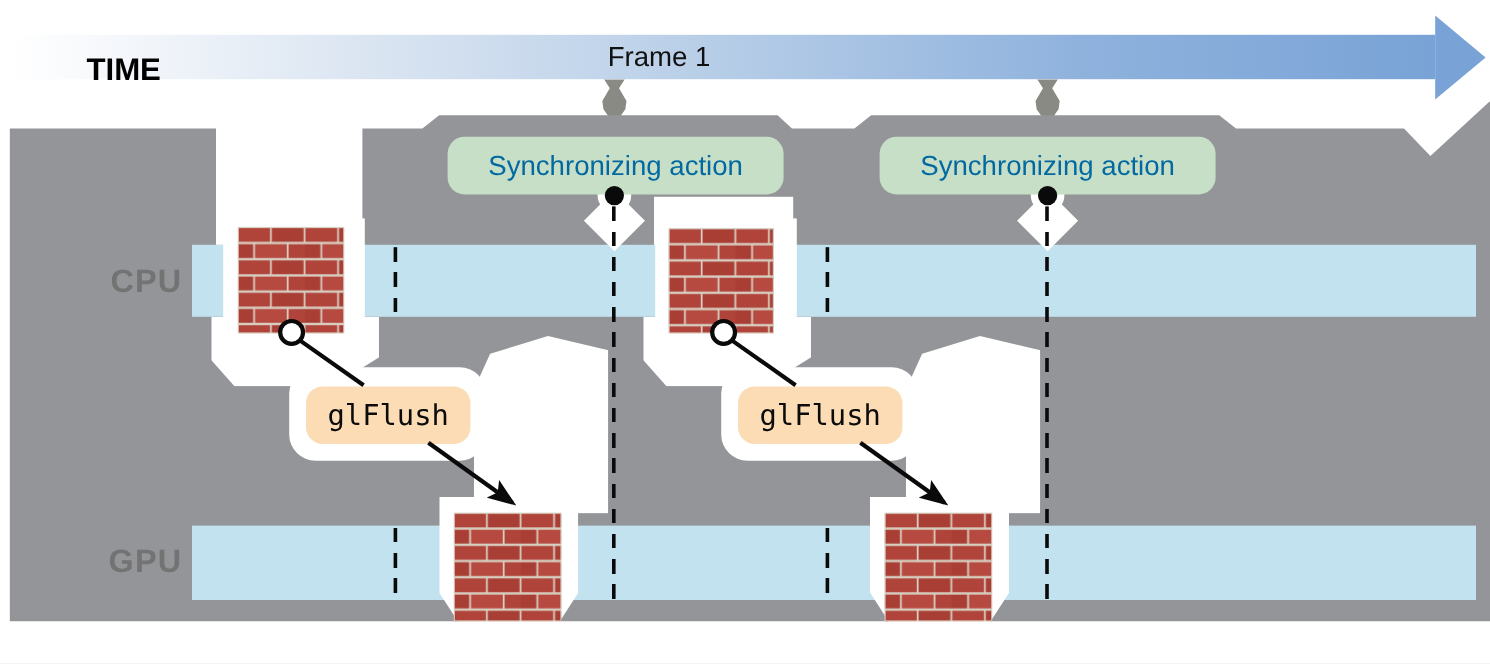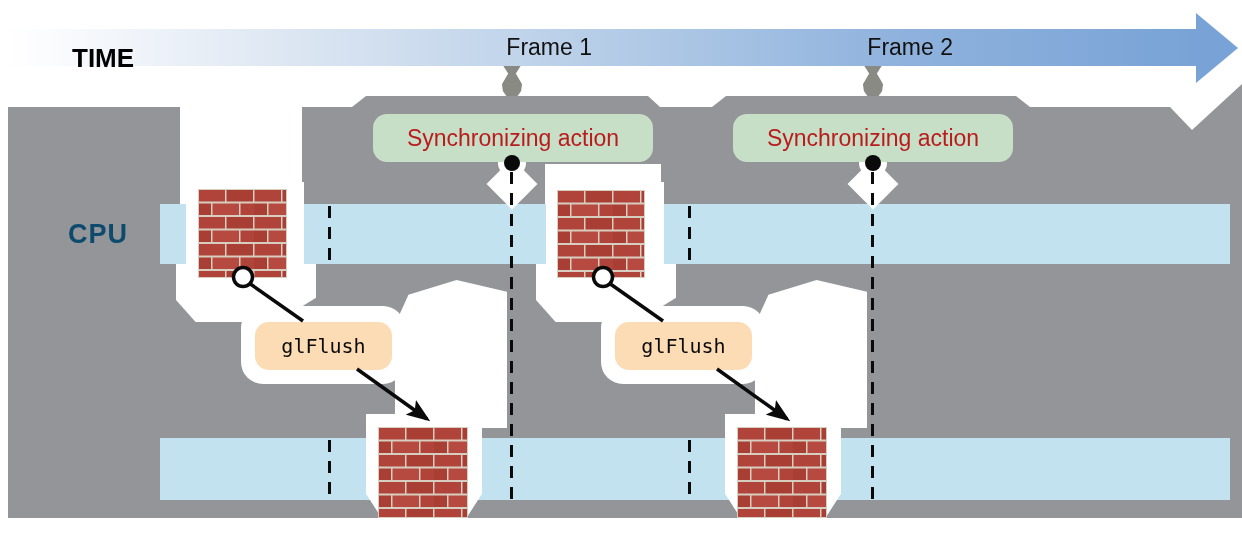--- a/index.html
+++ b/index.html
@@ -39,21 +39,21 @@
   #gray-box{
     left:0;top:0;width:1242px;height:553px;
     background:var(--background-gray,#939598);
     clip-path:polygon(8px 107px,352px 107px,366px 96px,648px 96px,660px 107px,712px 107px,726px 96px,1016px 96px,1030px 107px,1170px 107px,1192px 130px,1242px 84px,1242px 518px,8px 518px);
   }
 
   
   .lane{left:160px;width:1070px;background:var(--lane-blue,#c3e2ef);}
   #cpu-lane{top:204px;height:60px;}
   #gpu-lane{top:438px;height:62px;}
-  .lane-label{left:68px;width:100px;text-align:left;font-size:27px;font-weight:bold;color:#0c4a6e;letter-spacing:1px;}
+  .lane-label{left:52px;width:100px;text-align:right;font-size:27px;font-weight:bold;color:#737373;letter-spacing:1px;}
   #cpu-label{top:219px;} #gpu-label{top:453px;}
 
   
   .cloud{background:#fff;}
   #cutA1{left:180px;top:96px;width:122px;height:108px;}
   #cutA2{left:186px;top:182px;width:118px;height:104px;}
   #cutA3{left:176px;top:264px;width:140px;height:58px;clip-path:polygon(0 0,100% 0,100% 58%,72% 100%,14% 100%,0 62%);}
   #cutA4{left:241px;top:306px;width:164px;height:78px;border-radius:22px;}
   #cutA5{left:395px;top:280px;width:112px;height:148px;clip-path:polygon(12% 10%,55% 0,100% 8%,100% 100%,0 100%,0 30%);}
   #cutA6{left:366px;top:414px;width:116px;height:105px;clip-path:polygon(0 0,100% 0,100% 76%,86% 100%,14% 100%,0 76%);}
@@ -83,47 +83,46 @@
   #brick-cpu2{left:557px;top:190px;width:88px;height:88px;}
   #brick-gpu1{left:378px;top:427px;width:90px;height:91px;}
   #brick-gpu2{left:737px;top:427px;width:90px;height:91px;}
   .brick svg{display:block;}
 
   
   .sync-box{
     top:114px;width:280px;height:48px;border-radius:14px;
     background:var(--sync-green,#c7dec7);
     display:flex;align-items:center;justify-content:center;
-    font-size:23px;color:#b91c1c;
+    font-size:23px;color:#0369a1;
   }
   #sync1{left:373px;} #sync2{left:733px;}
 
   
   .flush-box{
     top:322px;width:137px;height:48px;border-radius:14px;
     background:var(--flush-peach,#fcdcb4);
     display:flex;align-items:center;justify-content:center;
     font-family:"DejaVu Sans Mono", monospace;
-    font-size:20px;color:#0b0b0b;
+    font-size:24px;color:#0b0b0b;
   }
   #flush1{left:255px;} #flush2{left:615px;}
 
   
   #connector-overlay{left:0;top:0;pointer-events:none;}
 </style>
 </head>
 <body>
 
 <div id="stage">
 
   <div class="abs" id="arrow-shaft"></div>
   <div class="abs" id="arrow-head"></div>
   <div class="abs" id="time-label">TIME</div>
   <div class="abs frame-label" id="frame1-label">Frame 1</div>
-  <div class="abs frame-label" id="frame2-label">Frame 2</div>
 
   <div class="abs pin" id="pin1"></div>
   <div class="abs pin" id="pin2"></div>
 
   <div class="abs" id="gray-box"></div>
 
   <div class="abs lane" id="cpu-lane"></div>
   <div class="abs lane" id="gpu-lane"></div>
 
   <div class="abs cloud" id="cutA1"></div>
@@ -205,20 +204,21 @@
             <rect x="-13.5" y="14.5" width="26.5" height="11.5" fill="#a93e35"></rect>
             <rect x="14.5" y="14.5" width="26.5" height="11.5" fill="#b74a40"></rect>
             <rect x="42.5" y="14.5" width="26.5" height="11.5" fill="#b0433a"></rect>
           </pattern>
         </defs>
         <rect width="100%" height="100%" fill="url(#bp3)" stroke="#d8cec0" stroke-width="2"></rect>
       </svg>
     </div>
 
   <div class="abs lane-label" id="cpu-label">CPU</div>
+  <div class="abs lane-label" id="gpu-label">GPU</div>
 
   <div class="abs sync-box" id="sync1">
     <span>Synchronizing action</span>
   </div>
   <div class="abs sync-box" id="sync2">
     <span>Synchronizing action</span>
   </div>
 
   <div class="abs flush-box" id="flush1">
     <span>glFlush</span>

